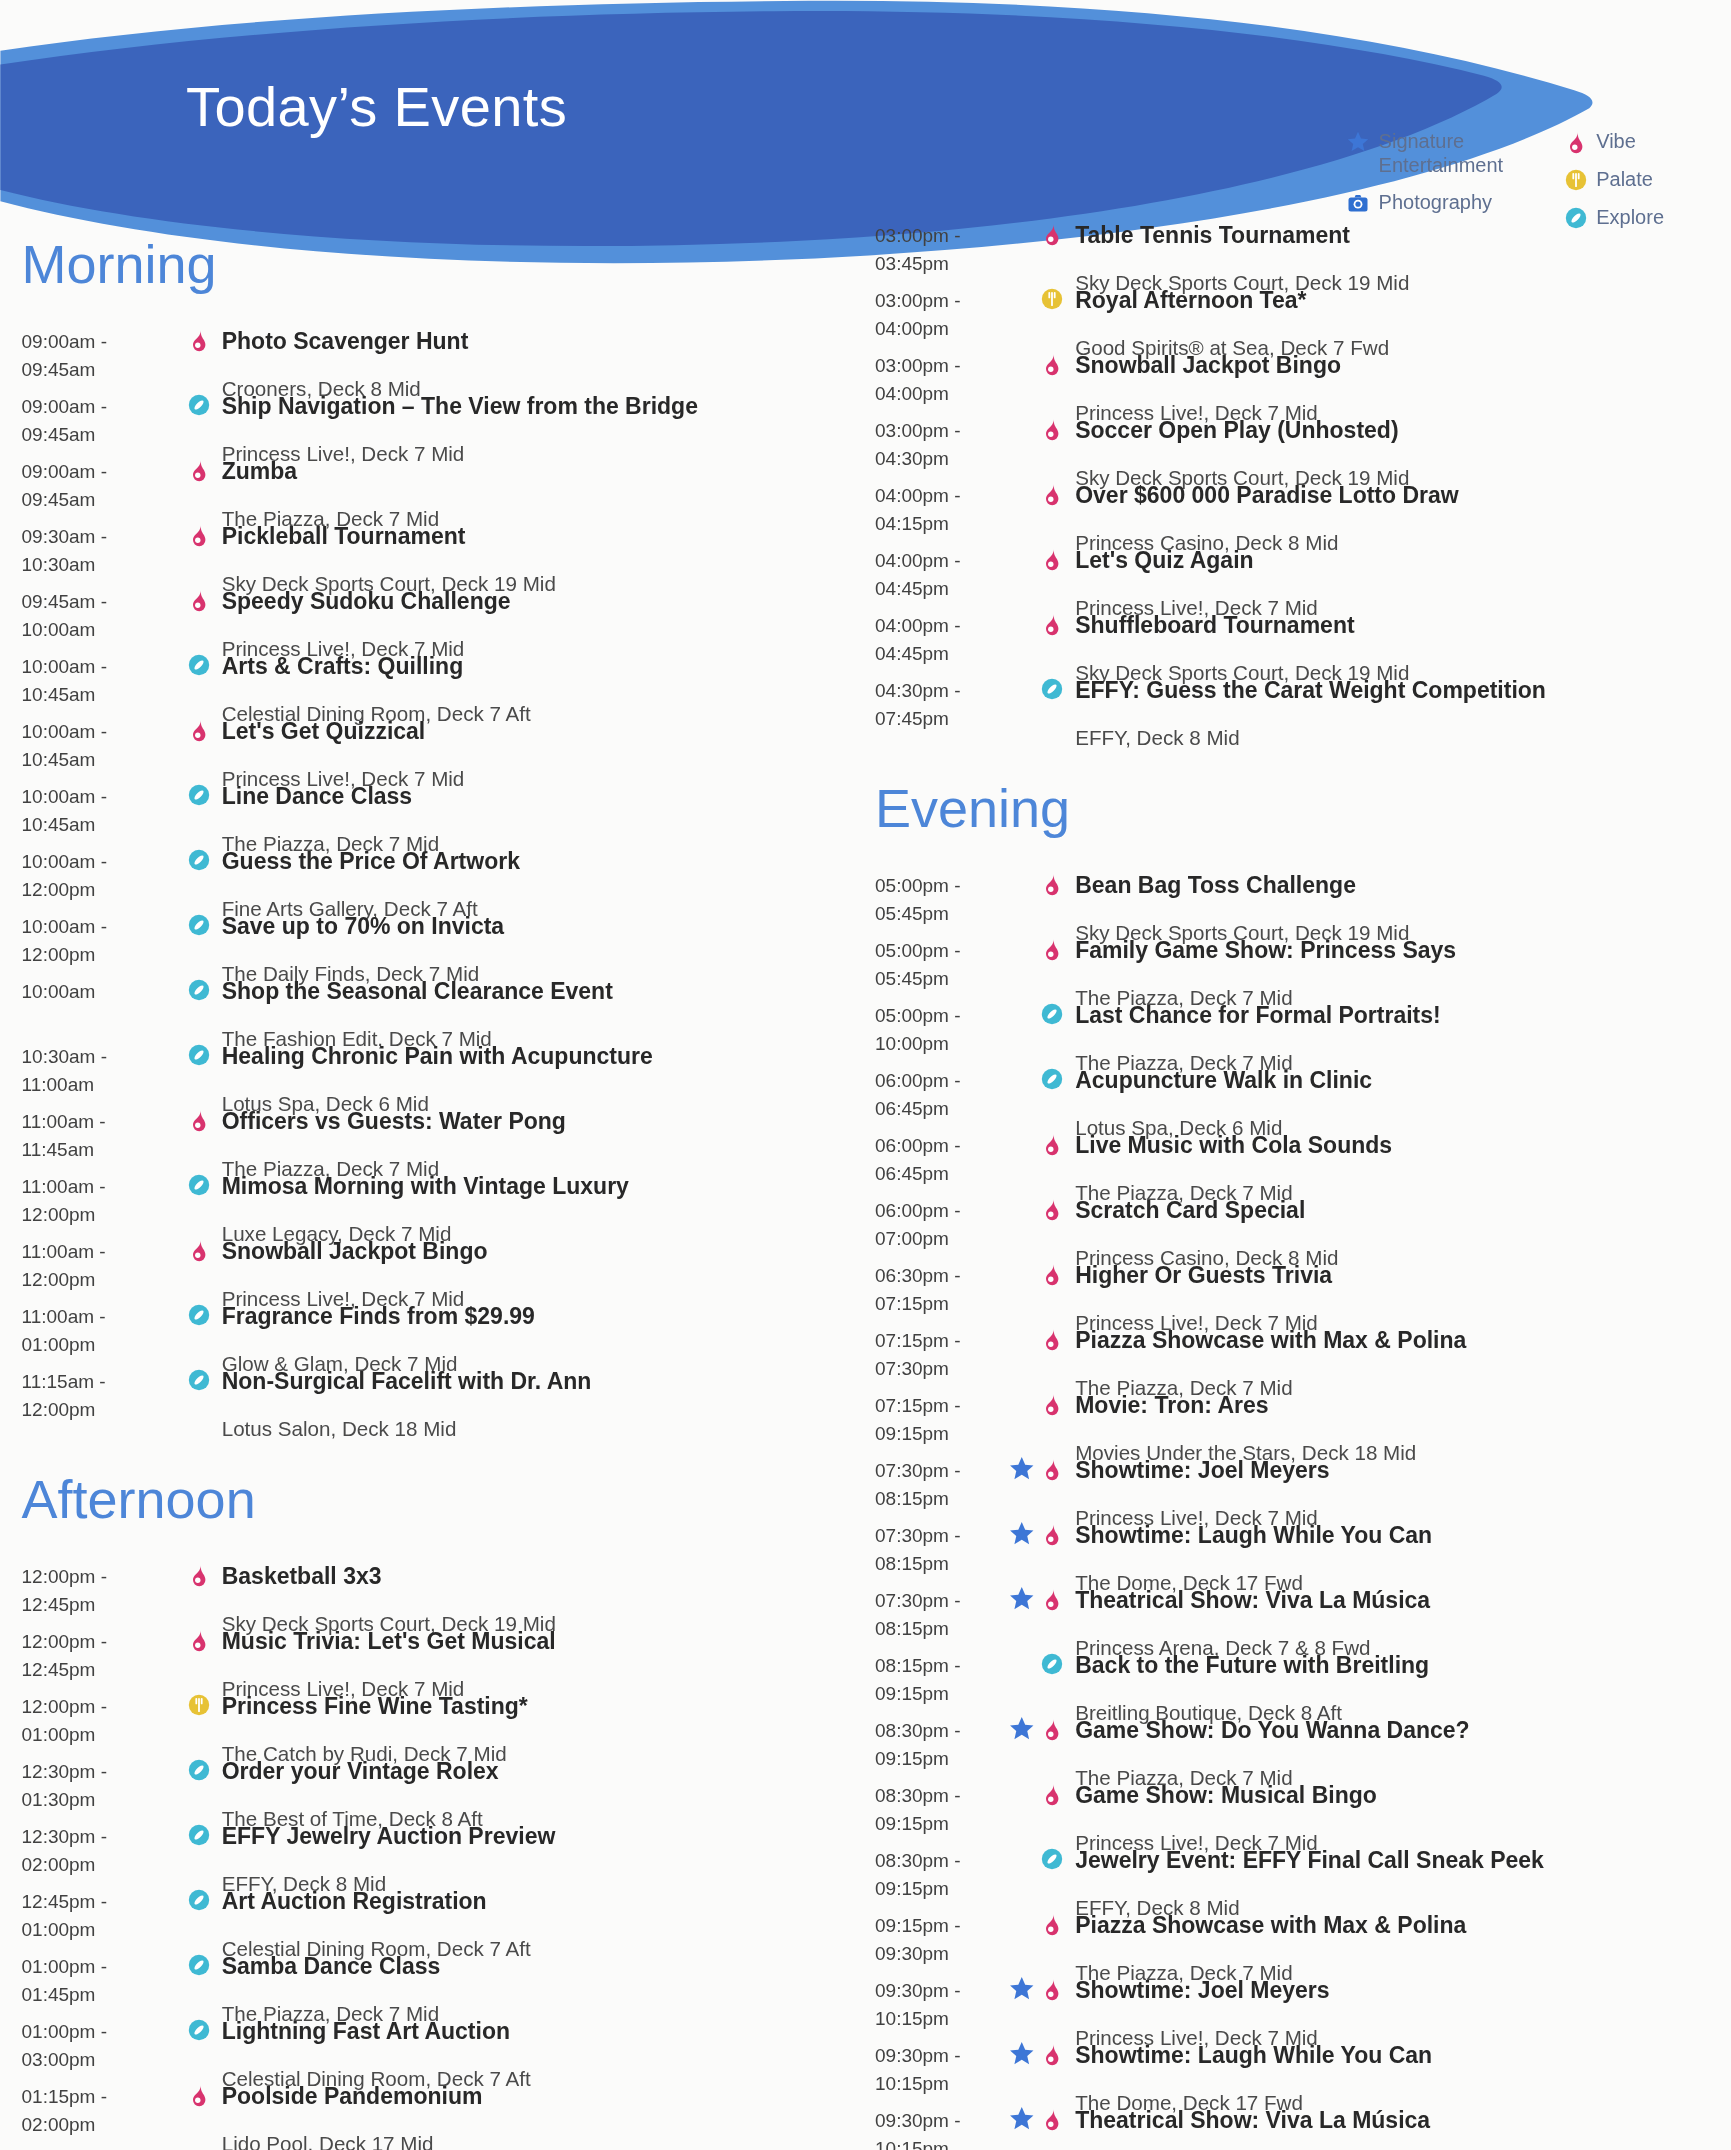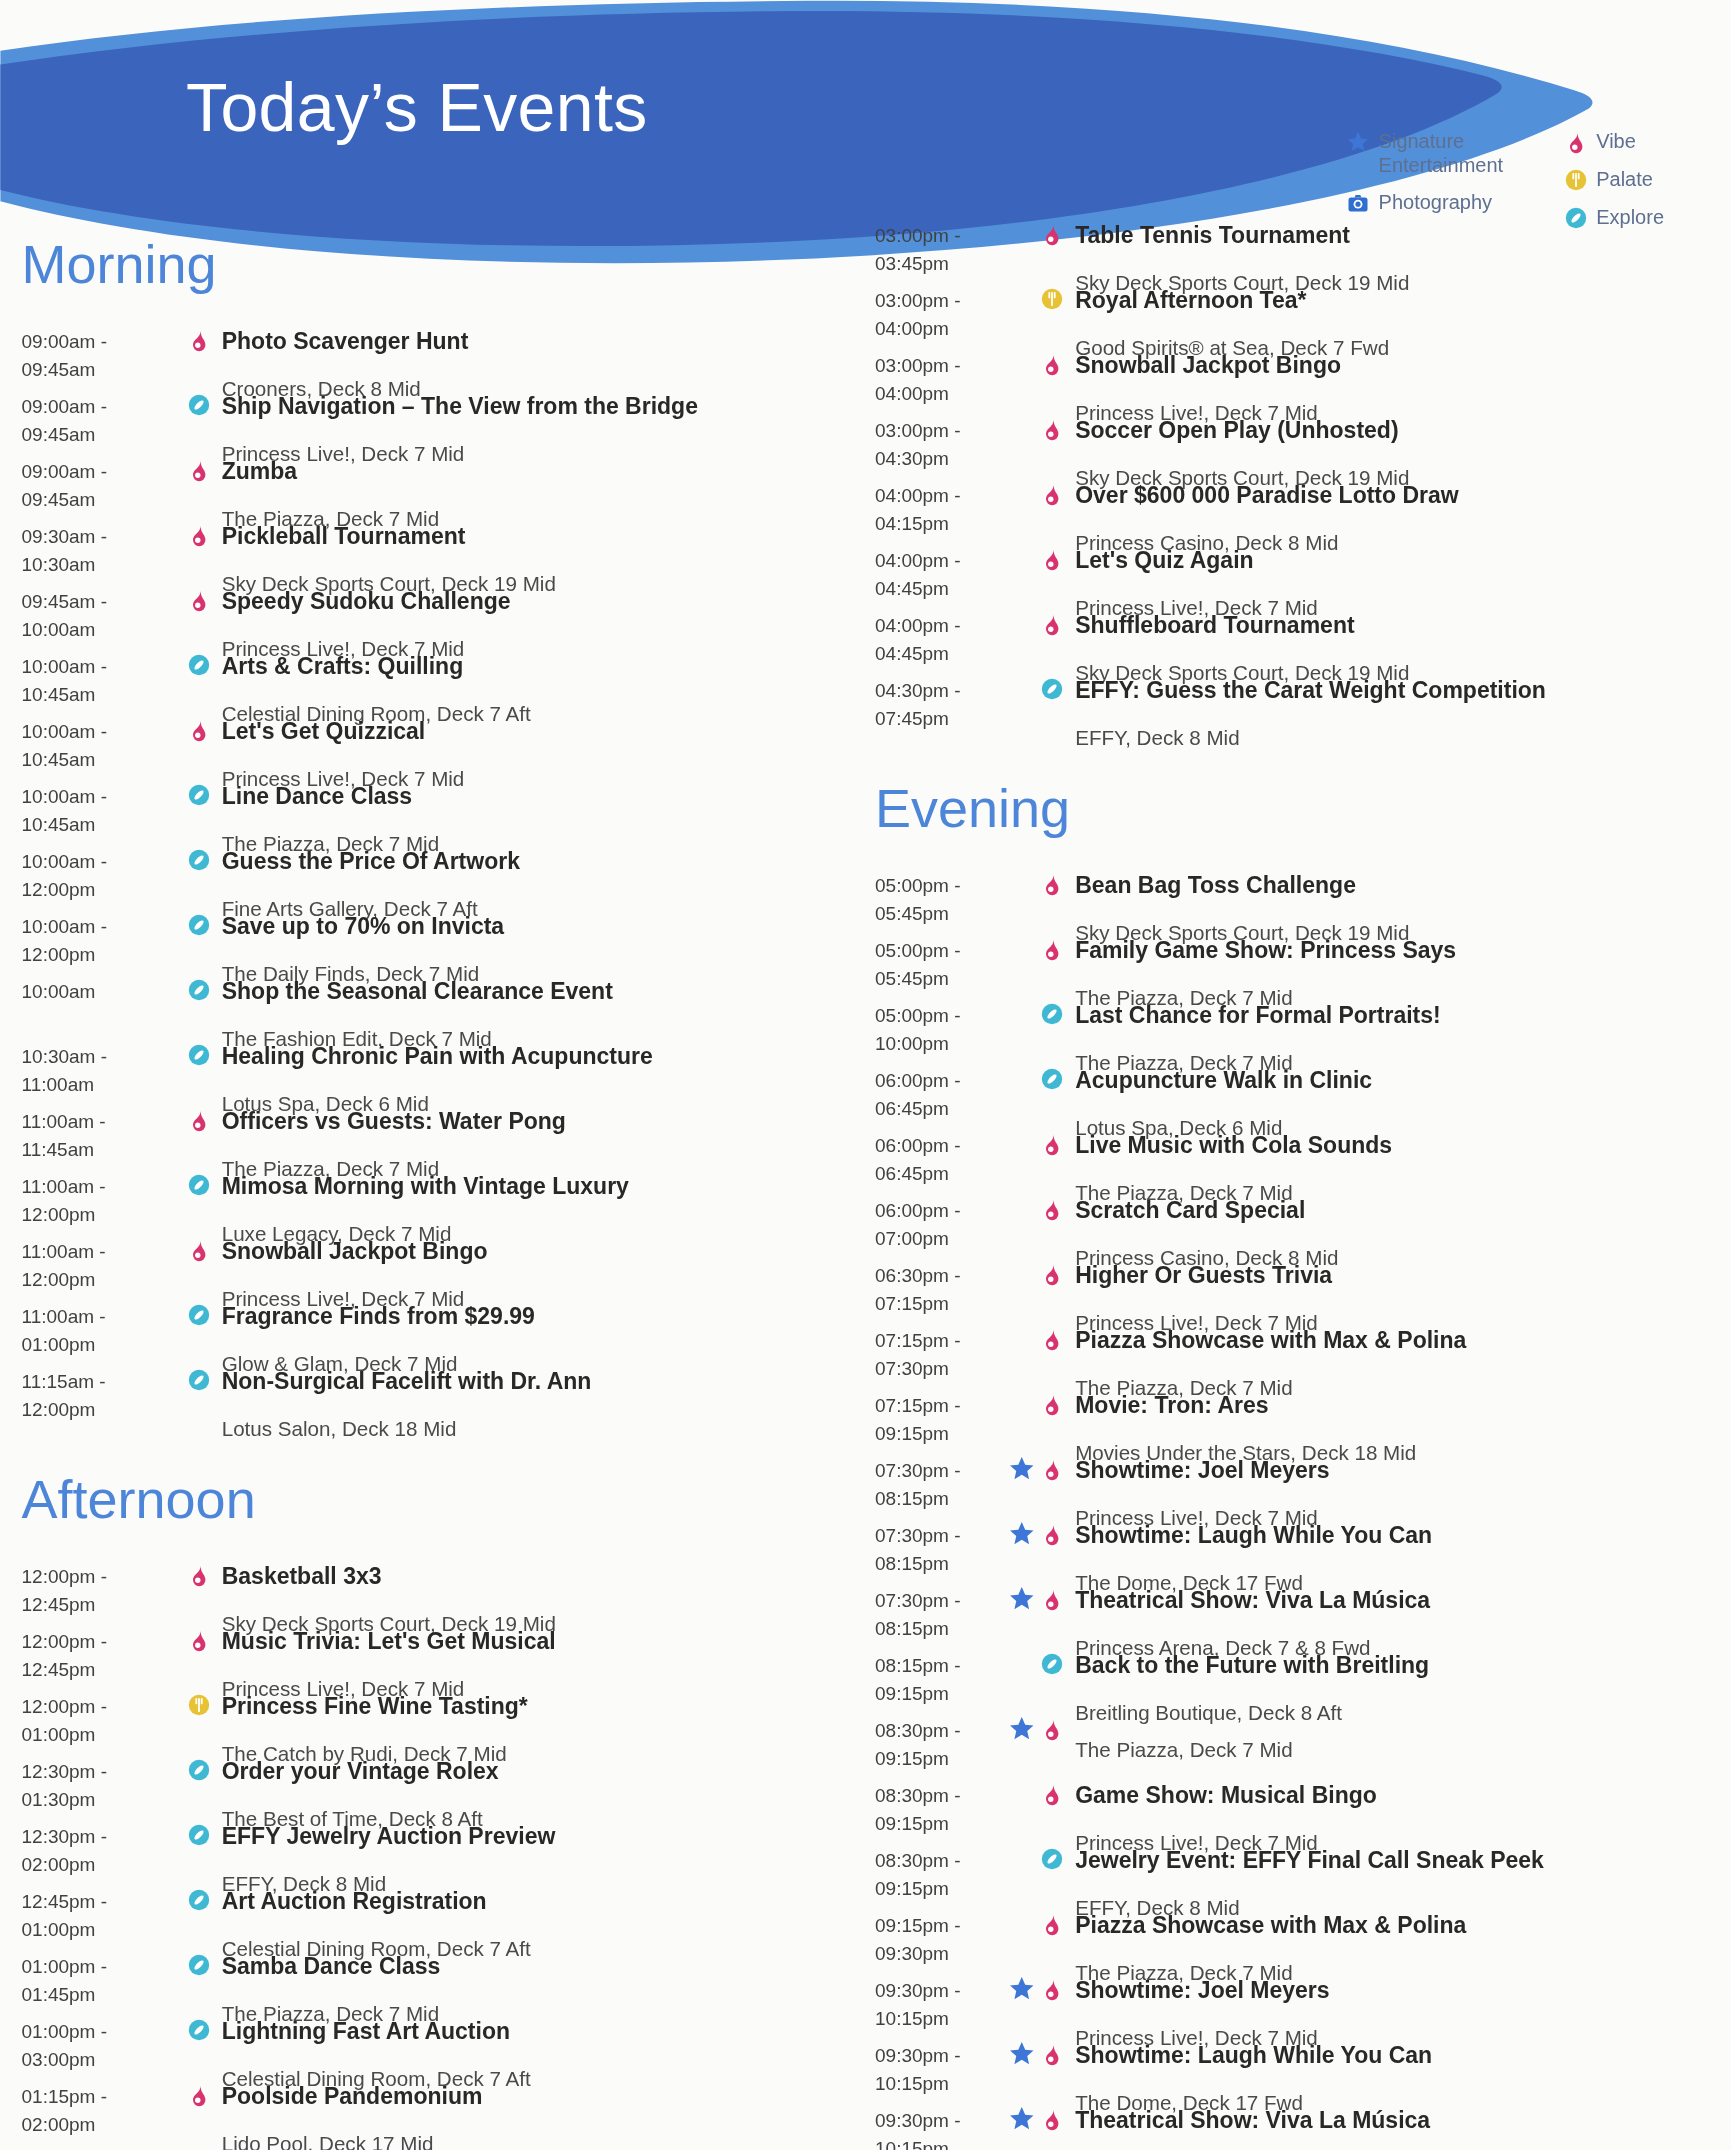--- a/index.html
+++ b/index.html
@@ -6,21 +6,21 @@
   body{
     width:1732px;height:2833px;position:relative;overflow:hidden;
     background:#fbfbfa;
     font-family:"Liberation Sans","DejaVu Sans",sans-serif;
     -webkit-font-smoothing:antialiased;
   }
   
   .header-wave{position:absolute;top:0;left:0;width:1732px;height:301px;}
   .header-title{
     position:absolute;left:186px;top:64px;
-    font-size:68px;line-height:86px;color:#ffffff;font-weight:500;letter-spacing:0.4px;text-align:center;
+    font-size:56px;line-height:86px;color:#ffffff;font-weight:500;letter-spacing:0.4px;text-align:center;
   }
   
   .legend{position:absolute;left:1346px;top:129px;display:flex;gap:34px;justify-content:flex-end;}
   .legend-col{display:flex;flex-direction:column;gap:13px;}
   .legend-item{display:flex;gap:8.6px;align-items:flex-start;color:#5e6f90;font-size:20px;line-height:24px;}
   .legend-item .icon-wrap{width:24px;height:24px;flex:none;margin-top:0.9px;}
   .legend-item .icon-wrap svg{width:100%;height:100%;display:block;}
   .legend-label-wide{width:151px;}
   
   .col{position:absolute;}
@@ -882,20 +882,21 @@
       <div class="icons">
         <svg class="star" viewBox="0 0 24 24">
           <path d="M12 1.8l3 6.7 7.2.7-5.4 4.8 1.6 7.1-6.4-3.8-6.4 3.8 1.6-7.1L1.8 9.2l7.2-.7z" fill="#3d76d6"></path>
         </svg>
         <svg viewBox="0 0 24 24">
           <path d="M13.4 1.6c.5 4.3-1.2 6.3-3 8.2C8.5 11.8 6 13.6 6 17a6.2 6.2 0 0 0 12.4 0c0-2.3-.9-4-2-5.7-1.4-2.1-2.7-4.2-3-9.7z" fill="#d8336e"></path>
           <circle cx="10.8" cy="17.2" r="2.7" fill="#fff"></circle>
         </svg>
       </div>
       <div class="text">
+        <div class="title">Game Show: Do You Wanna Dance?</div>
         <div class="loc">The Piazza, Deck 7  Mid</div>
       </div>
     </div>
     <div class="event">
       <div class="time">
         <div>08:30pm -</div>
         <div>09:15pm</div>
       </div>
       <div class="icons">
         <svg viewBox="0 0 24 24">

